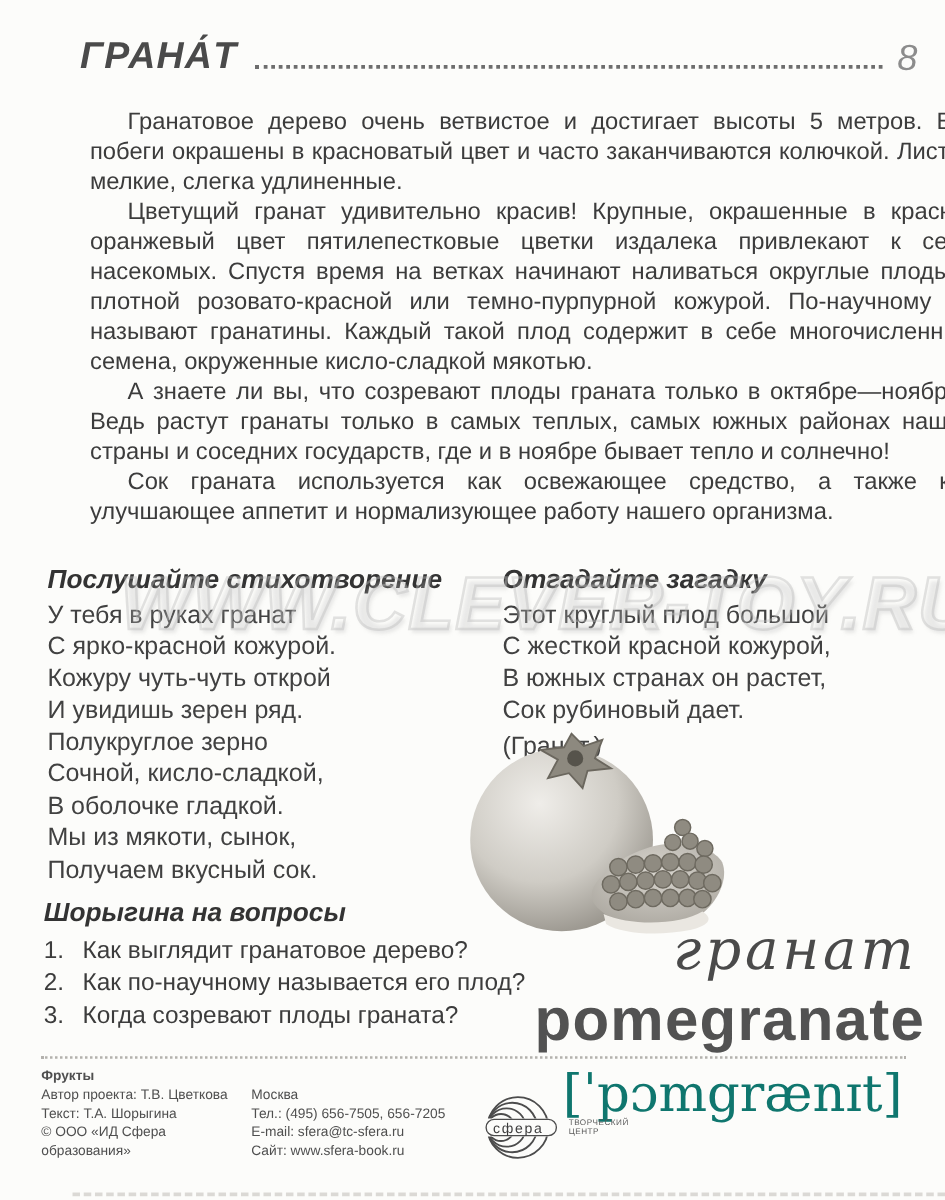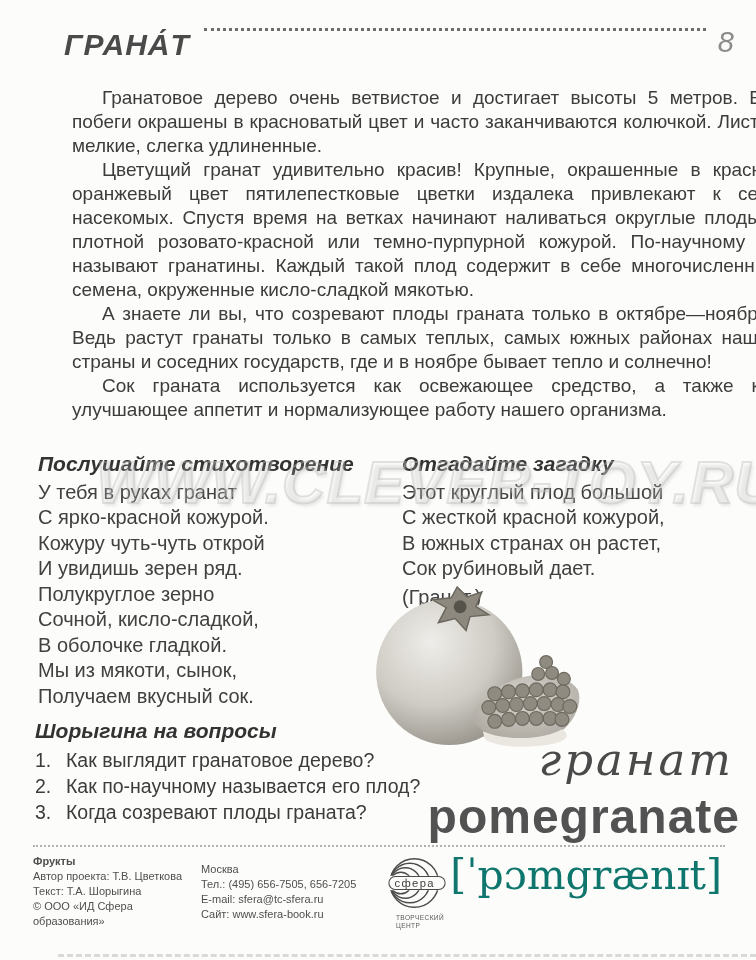--- a/index.html
+++ b/index.html
@@ -1,21 +1,21 @@
 <!DOCTYPE html>
 <html><head>
 <meta charset="utf-8">
 <style>
   * { margin:0; padding:0; box-sizing:border-box; }
   html,body { width:756px; height:960px; }
   body { font-family:"Liberation Sans", sans-serif; background:#ffffff; }
   #page { position:relative; width:756px; height:960px; background:#fcfcfa; overflow:hidden; }
 
   
-  .header { position:absolute; top:28px; left:64px; right:22px; display:flex; align-items:flex-start; }
+  .header { position:absolute; top:28px; left:64px; right:22px; display:flex; align-items:flex-end; }
   .title { font-size:30px; font-weight:bold; font-style:italic; color:#4a4a4a; letter-spacing:1px; white-space:nowrap; }
   .leader { flex:1; border-bottom:3px dotted #6d6d6d; margin:0 12px 7px 14px; height:1px; }
   .pagenum { font-style:italic; font-size:29px; color:#8c8c8c; line-height:1; }
 
   
   .bodytext { position:absolute; top:86px; left:35px; width:707px; text-align:justify; font-size:19px; line-height:24px; color:#3c3c3c;margin-left:37px; }
   .bodytext p { margin:0; text-indent:30px; }
 
   .section-heading { font-weight:bold; font-style:italic; font-size:21px; color:#333333; margin-bottom:3px; white-space:nowrap; }
 
@@ -34,25 +34,25 @@
   .questions { position:absolute; top:718px; left:35px; width:470px; font-size:19.5px; line-height:26px; color:#3c3c3c; }
   .q-item { display:flex; }
   .q-num { min-width:31px; }
 
   
   .vocab-script { position:absolute; top:733px; right:22px; font-family:"DejaVu Serif", serif; font-style:italic; font-size:45px; color:#4a4a4a; letter-spacing:3px; }
   .vocab-english { position:absolute; top:789px; right:16px; font-size:48px; font-weight:700; color:#525252; letter-spacing:1px; }
   .vocab-transcription { position:absolute; top:851px; right:34px; font-family:"DejaVu Serif", serif; font-size:41px; color:#0f766e; }
 
   
-  .footer { position:absolute; top:845px; left:33px; width:692px; border-top:2px dotted #b3b1ad; padding-top:7px; display:flex; align-items:center; font-size:11px; line-height:15px; color:#4f4f4f; }
+  .footer { position:absolute; top:845px; left:33px; width:692px; border-top:2px dotted #b3b1ad; padding-top:7px; display:flex; align-items:flex-end; font-size:11px; line-height:15px; color:#4f4f4f; }
   .footer-col1 { width:168px; }
   .footer-col2 { width:182px; }
   .footer-bold { font-weight:bold; }
-  .logo-wrap { display:flex; align-items:center; gap:4px; margin-top:2px;flex-direction:column; }
+  .logo-wrap { display:flex; align-items:center; gap:4px; margin-top:2px; }
   .logo-subtext { font-size:6.5px; line-height:7.5px; width:42px; color:#5a5a5a; text-transform:uppercase; letter-spacing:0.4px; }
 
   
   .watermark { position:absolute; top:448px; left:96px; font-size:60px; font-weight:bold; font-style:italic; letter-spacing:1px;
     color:rgba(255,255,255,0.05); -webkit-text-stroke:2px rgba(188,188,188,0.42);
     text-shadow:2px 3px 3px rgba(175,175,175,0.25); pointer-events:none; white-space:nowrap; }
 
   
   .scan-edge { position:absolute; bottom:3px; left:58px; right:0; border-top:3px dashed #dbd9d5; }
 </style>

